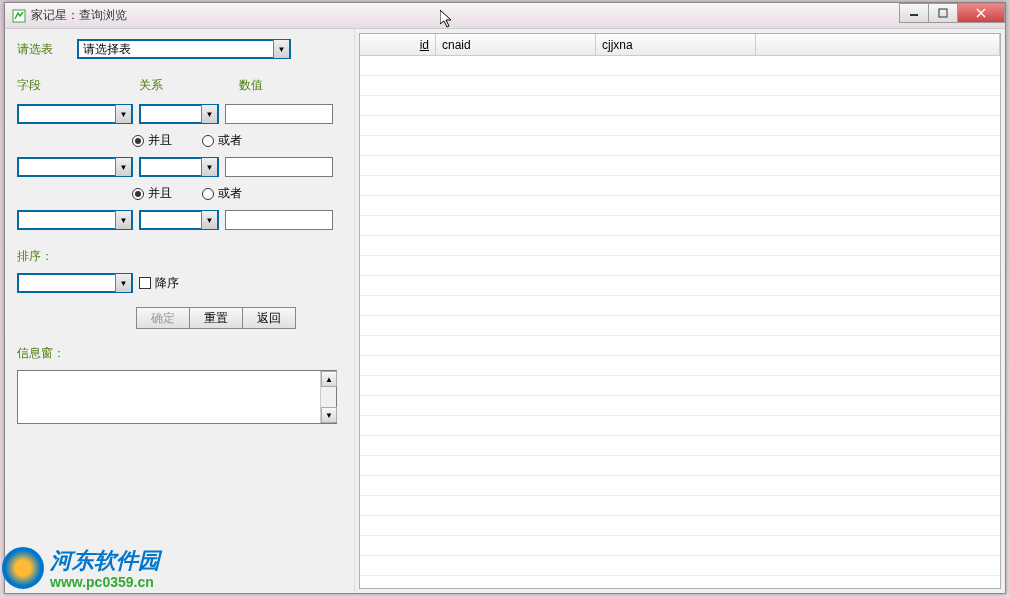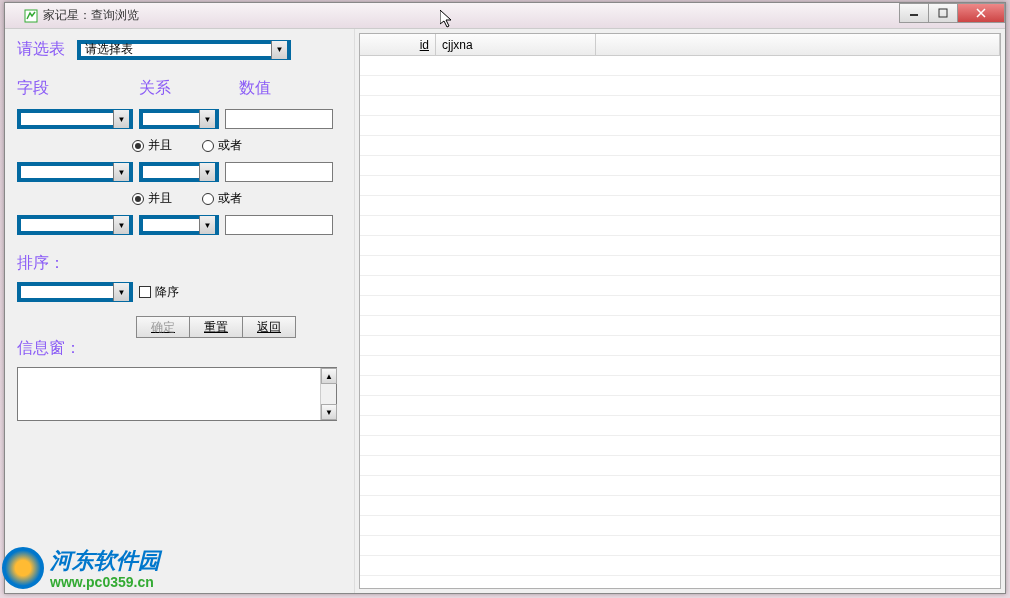--- a/index.html
+++ b/index.html
@@ -21,21 +21,21 @@
       background: #f0f0f0;
       border: 1px solid #888;
       box-shadow: 0 0 4px rgba(0,0,0,0.3);
     }
     .titlebar {
       height: 26px;
       background: linear-gradient(to bottom, #f8f4f6, #e8dce4);
       border-bottom: 1px solid #ccc;
       display: flex;
       align-items: center;
-      padding-left: 18px;
+      padding-left: 6px;
       position: relative;
     }
     .titlebar-icon {
       width: 16px;
       height: 16px;
       margin-right: 4px;
       display: inline-flex;
       align-items: center;
       justify-content: center;
     }
@@ -82,25 +82,25 @@
       flex: 1;
       padding: 4px;
       background: #f0f0f0;
     }
     .row {
       display: flex;
       align-items: center;
       margin-bottom: 8px;
     }
     .label {
-      font-size: 16px;
-      color: #8b5cf6;
+      font-size: 12px;
+      color: #4d7c0f;
     }
     .combo {
-      border: 4px solid #0369a1;
+      border: 2px solid #0369a1;
       background: #fff;
       height: 20px;
       display: flex;
       align-items: center;
       justify-content: space-between;
       padding-left: 4px;
       font-size: 12px;
     }
     .combo-arrow {
       width: 16px;
@@ -377,21 +377,21 @@
         <div class="combo" style="width:116px;">
             <span></span>
             <span class="combo-arrow">▼</span>
           </div>
         <div style="display:flex;align-items:center;">
           <span class="checkbox"></span>
             <span>降序</span>
         </div>
       </div>
 
-      <div class="btn-row" style="margin-left:120px;margin-bottom:0;text-decoration:underline;">
+      <div class="btn-row" style="margin-left:120px;margin-bottom:16px;">
         <div class="btn disabled">确定</div>
         <div class="btn">重置</div>
         <div class="btn">返回</div>
       </div>
 
 
       <div class="row">
           <span class="label">信息窗：</span>
         </div>
       <div class="textarea-box">
@@ -401,20 +401,21 @@
         </div>
       </div>
 
 
     </div>
 
     <div class="right-panel">
       <div class="grid">
         <div class="grid-header">
           <div class="grid-header-cell" style="width:76px;justify-content:flex-end;text-decoration:underline;">id</div>
+          <div class="grid-header-cell" style="width:160px;">cnaid</div>
           <div class="grid-header-cell" style="width:160px;">cjjxna</div>
           <div class="grid-header-cell" style="flex:1;"></div>
         </div>
         <div class="grid-body">
           <div class="grid-row"></div>
           <div class="grid-row"></div>
           <div class="grid-row"></div>
           <div class="grid-row"></div>
           <div class="grid-row"></div>
           <div class="grid-row"></div>

